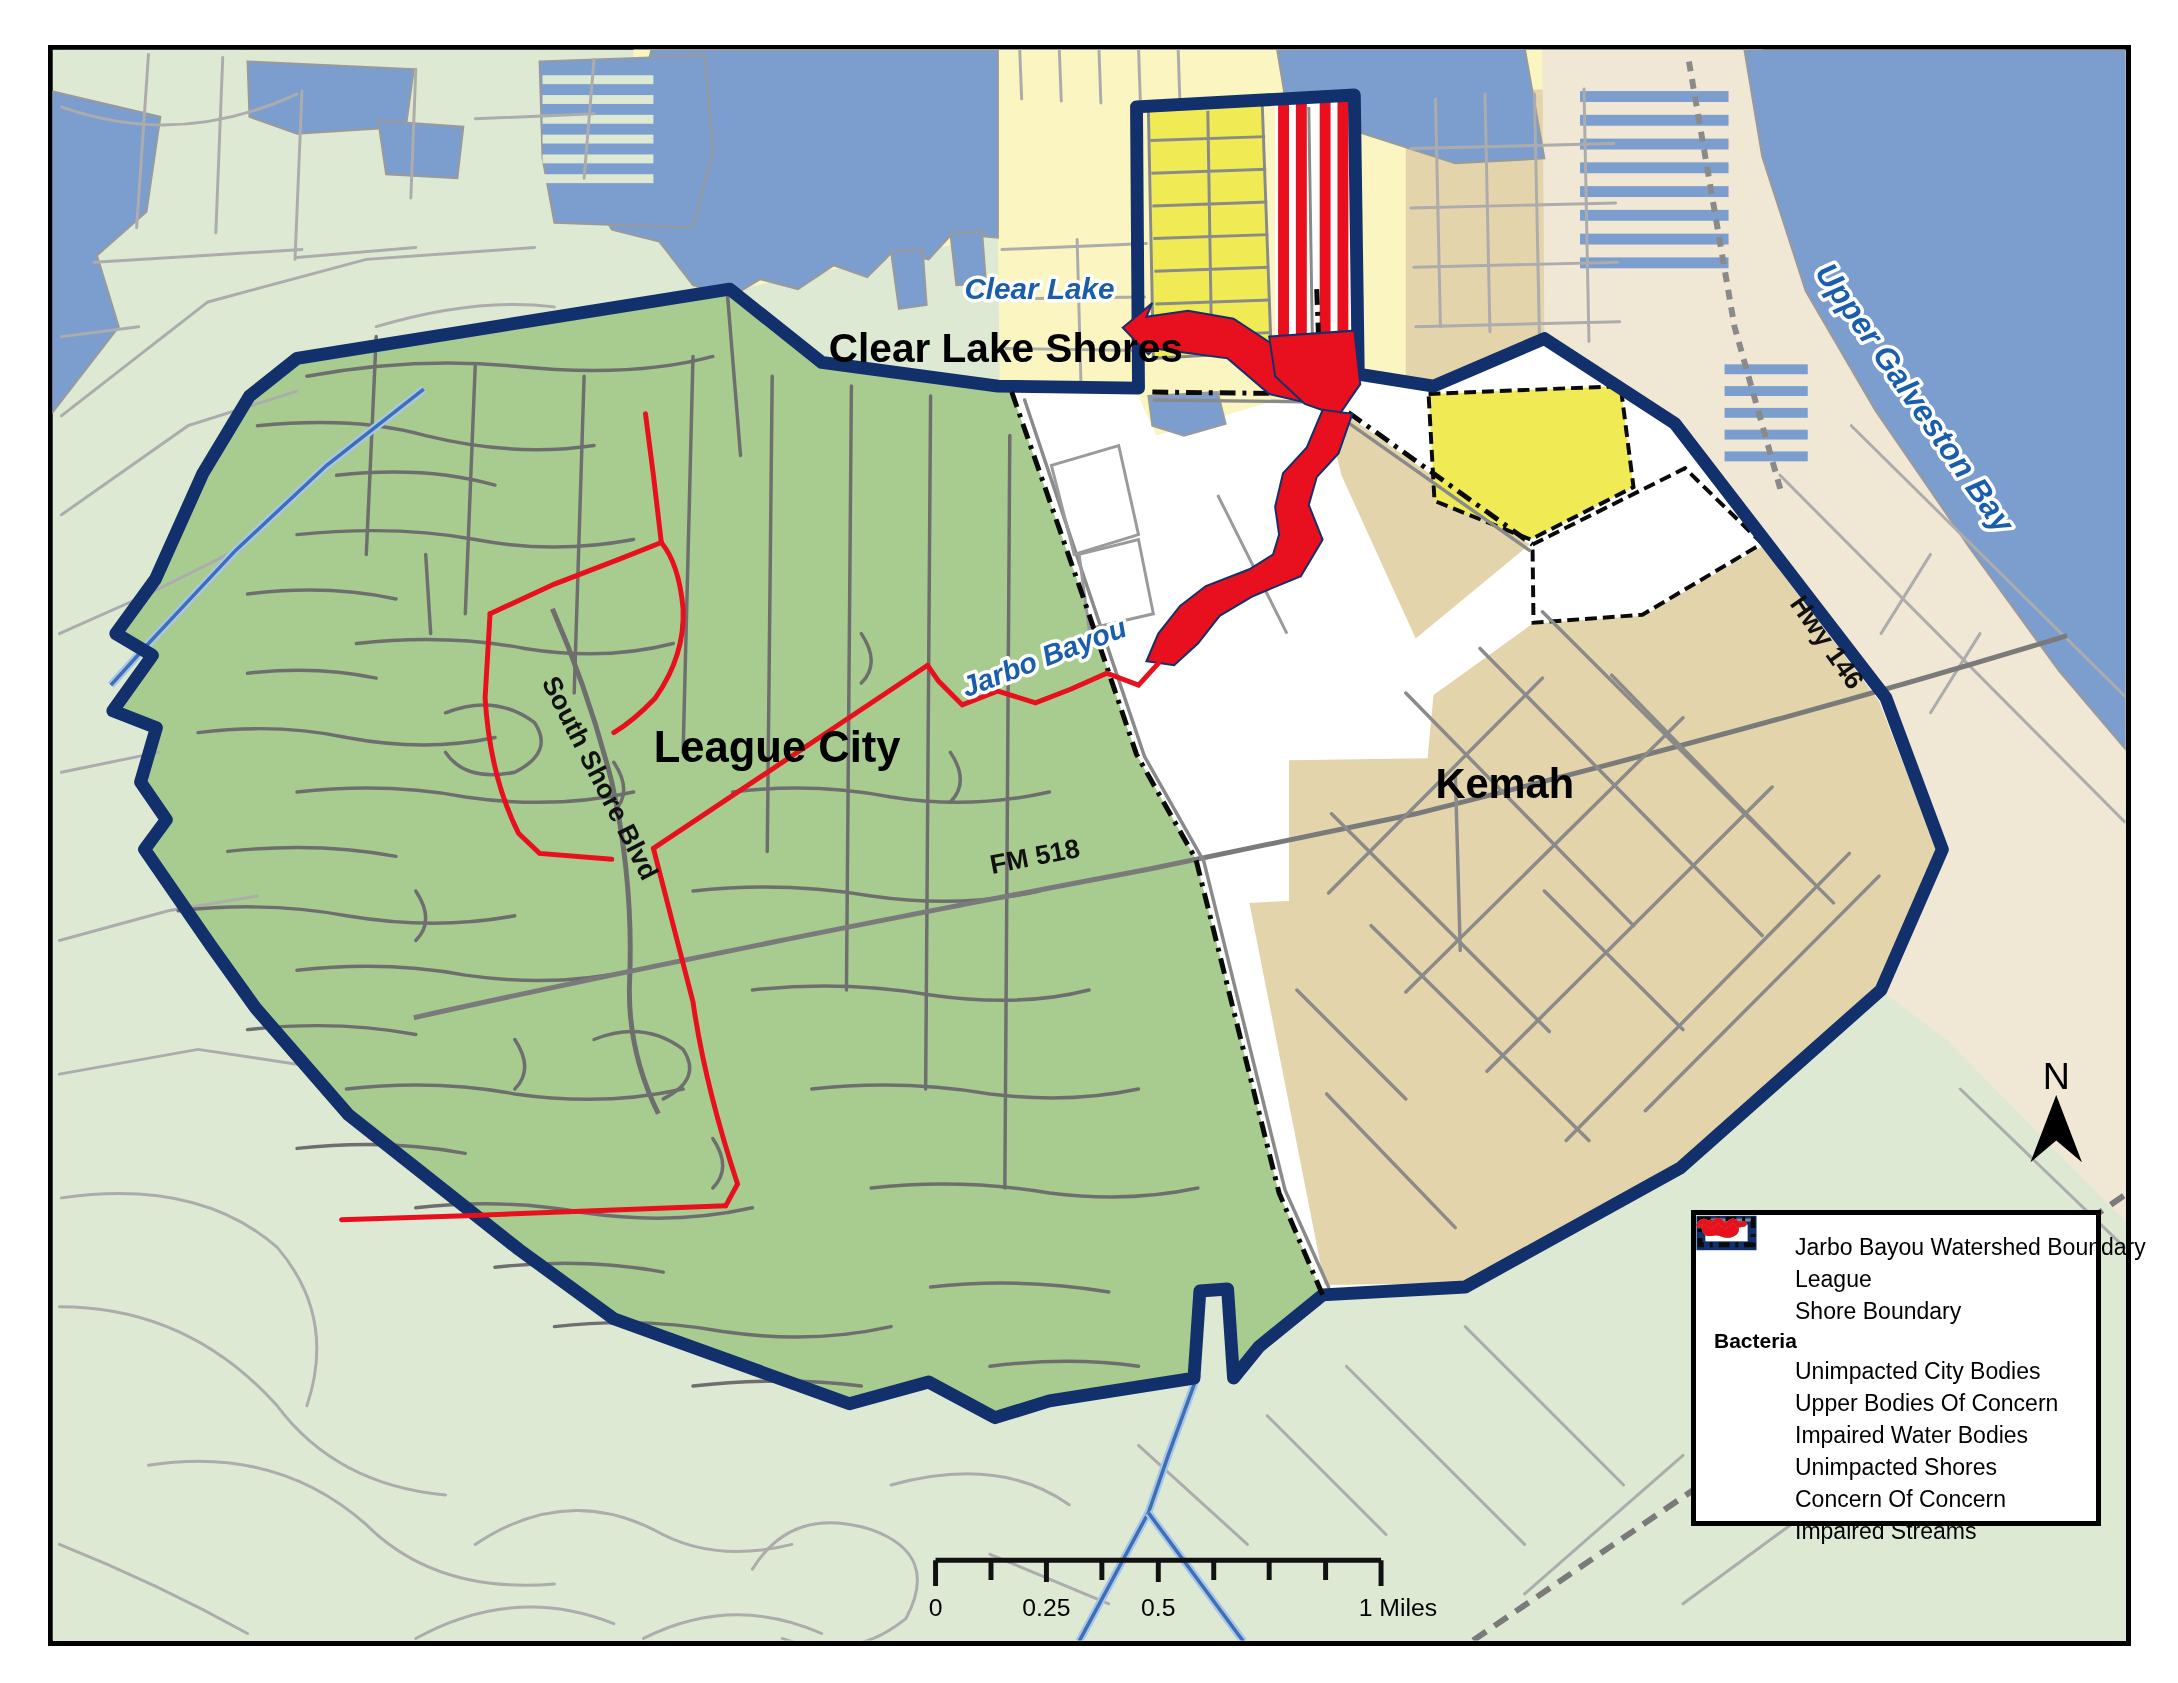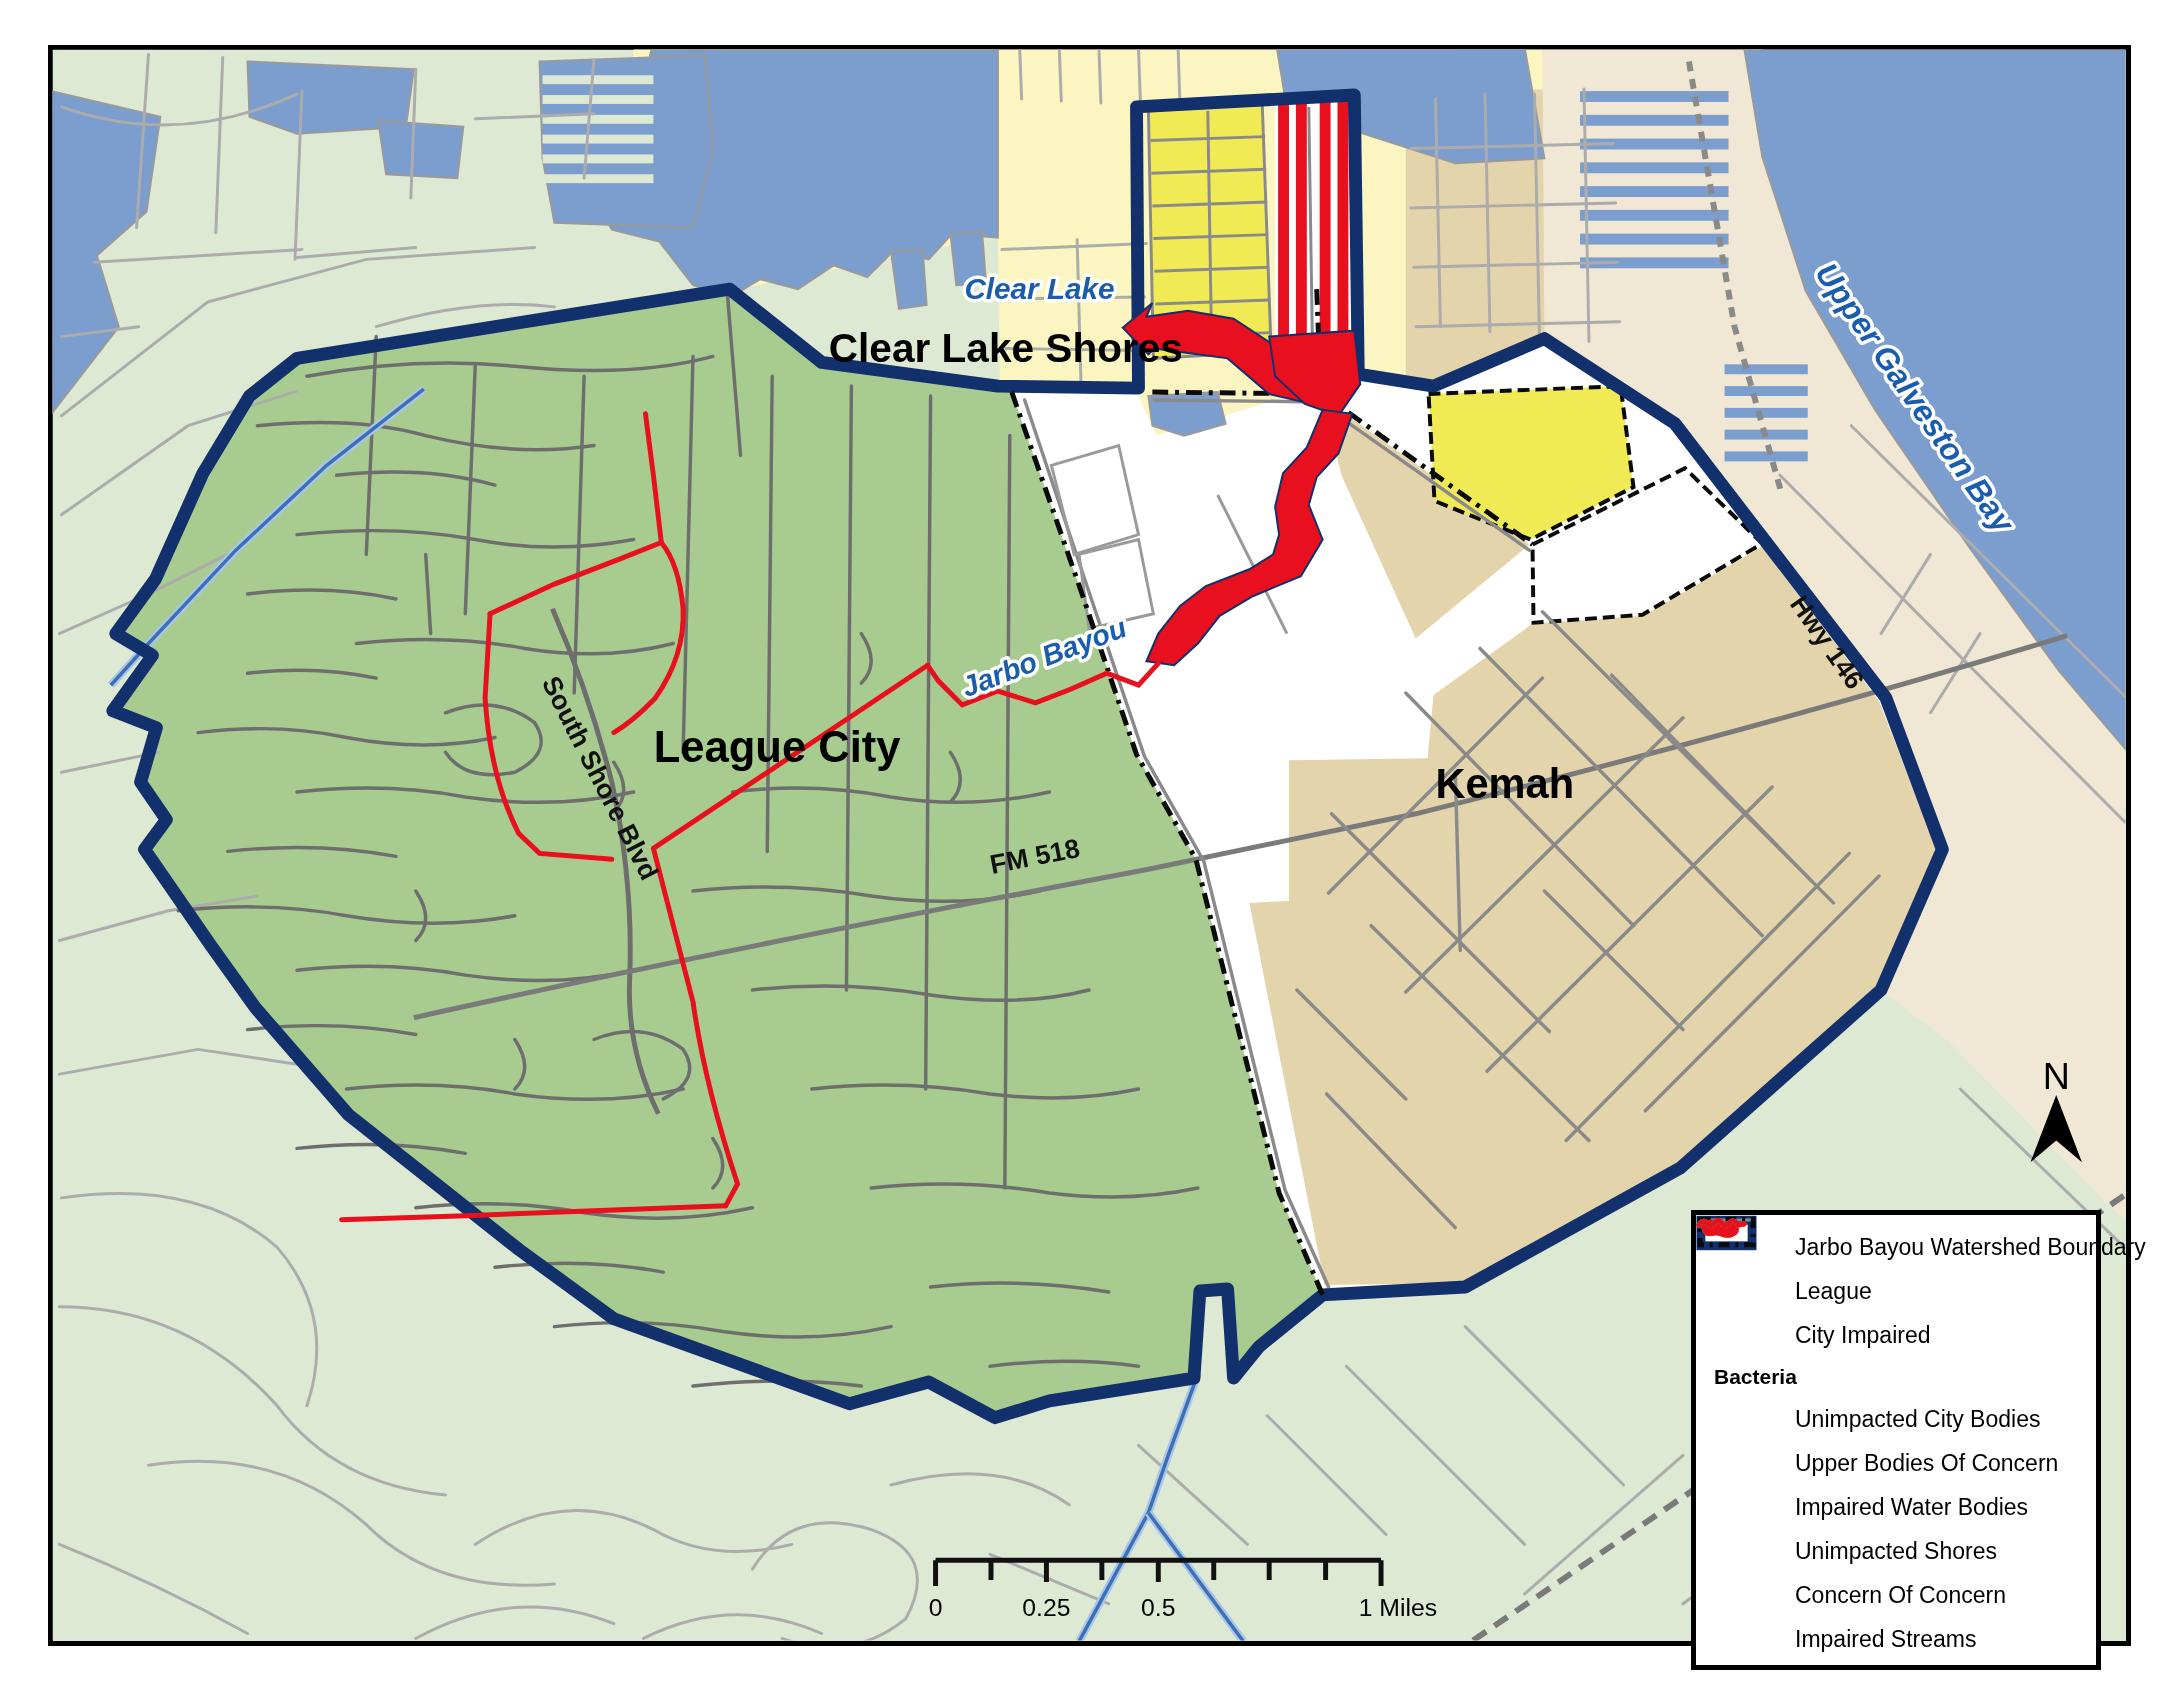--- a/index.html
+++ b/index.html
@@ -2,21 +2,21 @@
 <html><head>
 <meta charset="utf-8">
 <style>
   html,body{margin:0;padding:0;background:#fff;}
   .page{position:relative;width:2178px;height:1683px;background:#fff;overflow:hidden;
         font-family:"Liberation Sans",sans-serif;}
   .map-frame{position:absolute;left:48px;top:45px;width:2083px;height:1601px;
              border:5px solid #000;box-sizing:border-box;background:#DEE9D4;}
   svg{position:absolute;left:0;top:0;}
   
-  .legend{position:absolute;left:1691px;top:1210px;width:410px;height:460px;
+  .legend{position:absolute;left:1691px;top:1210px;width:410px;height:316px;
           background:#fff;border:5px solid #000;box-sizing:border-box;
           padding:16px 18px 10px 18px;display:flex;flex-direction:column;justify-content:space-between;}
   .legend-row{display:flex;align-items:center;gap:14px;min-height:32px;}
   .legend-row .sw{width:67px;display:flex;justify-content:center;align-items:center;flex:0 0 67px;}
   .legend-row .lab{font-size:23px;color:#000;white-space:nowrap;}
   .legend-header{font-size:21px;font-weight:bold;color:#000;margin:2px 0;}
   .t-halo{paint-order:stroke;stroke:#fff;stroke-width:7px;stroke-linejoin:round;}
   text{font-family:"Liberation Sans",sans-serif;}
 </style>
 </head>
@@ -338,21 +338,21 @@
           </svg>
         </span>
       <span class="lab">League</span>
     </div>
     <div class="legend-row">
       <span class="sw">
           <svg width="61" height="34" viewBox="0 0 62 34">
             <rect x="4" y="4" width="54" height="26" fill="none" stroke="#0A0A0A" stroke-width="5" stroke-dasharray="11 6 3 6"></rect>
           </svg>
         </span>
-      <span class="lab">City Impaired</span>
+      <span class="lab">Shore Boundary</span>
     </div>
     <div class="legend-header">Bacteria</div>
     <div class="legend-row">
       <span class="sw">
           <svg width="48" height="28" viewBox="0 0 48 28">
             <path d="M7,17 C2,9 11,2 22,6 C28,8 37,4 42,11 C46,19 35,26 24,21 C17,18 11,25 7,17 Z" fill="#1B56A8"></path>
           </svg>
         </span>
       <span class="lab">Unimpacted City Bodies</span>
     </div>

